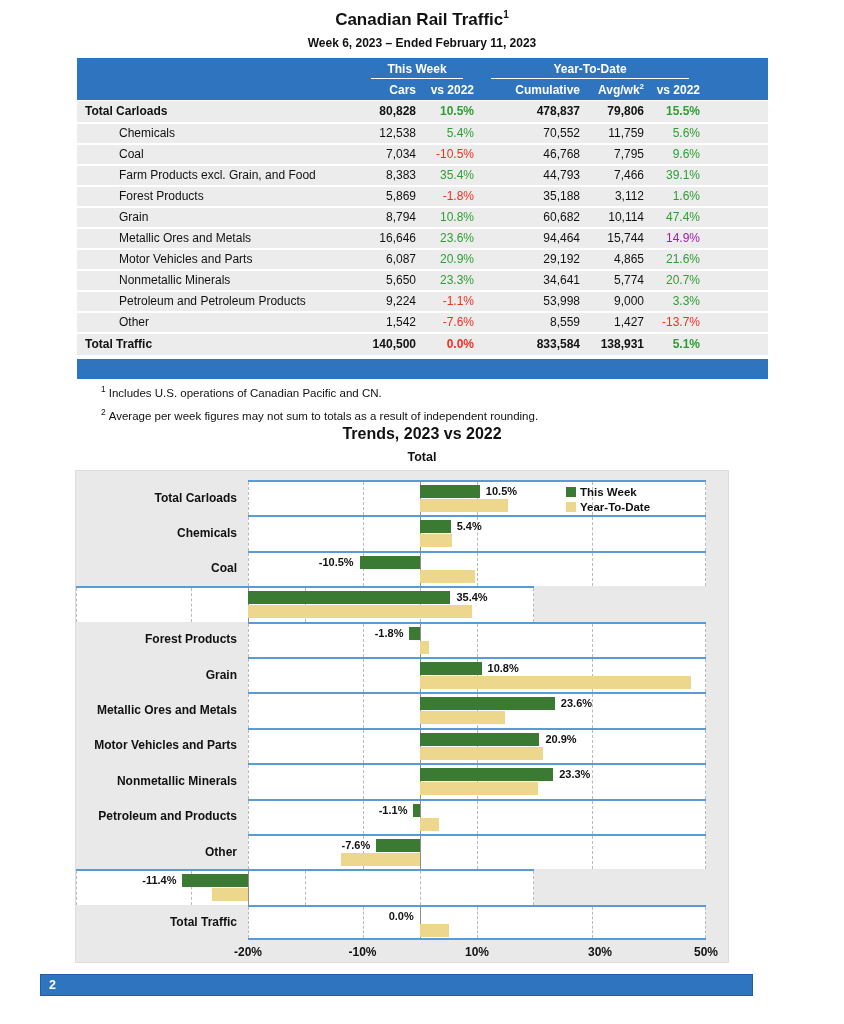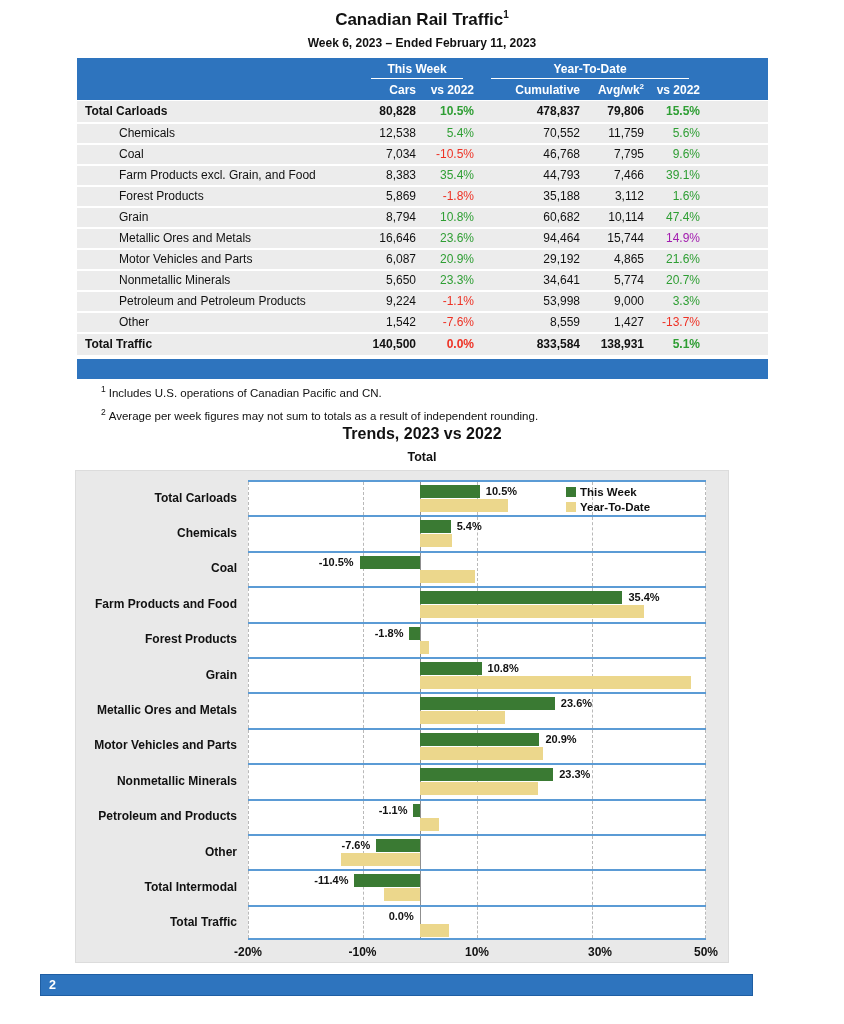--- a/index.html
+++ b/index.html
@@ -256,21 +256,20 @@
           <div class="grid" style="left: 229px;"></div>
           <div class="grid" style="left: 343.5px;"></div>
           <div class="grid" style="left: 457px;"></div>
           <div class="zero" style="left: 171.75px;"></div>
           <div class="bar tw" style="width: 60.1125px; left: 111.638px; background: rgb(58, 122, 51);"></div>
           <div class="bar ytd" style="width: 54.96px; left: 171.75px; background: rgb(236, 215, 140);"></div>
           <div class="blabel" style="right: 352.363px;">-10.5%</div>
         </div>
       </div>
       <div class="band">
-        <div class="cat">Farm Products and Food</div>
         <div class="cell">
           <div class="grid" style="left: 0px;"></div>
           <div class="grid" style="left: 114.5px;"></div>
           <div class="grid" style="left: 229px;"></div>
           <div class="grid" style="left: 343.5px;"></div>
           <div class="grid" style="left: 457px;"></div>
           <div class="zero" style="left: 171.75px;"></div>
           <div class="bar tw" style="width: 202.665px; left: 171.75px; background: rgb(58, 122, 51);"></div>
           <div class="bar ytd" style="width: 223.847px; left: 171.75px; background: rgb(236, 215, 140);"></div>
           <div class="blabel" style="left: 380.415px;">35.4%</div>
@@ -368,21 +367,20 @@
           <div class="grid" style="left: 229px;"></div>
           <div class="grid" style="left: 343.5px;"></div>
           <div class="grid" style="left: 457px;"></div>
           <div class="zero" style="left: 171.75px;"></div>
           <div class="bar tw" style="width: 43.51px; left: 128.24px; background: rgb(58, 122, 51);"></div>
           <div class="bar ytd" style="width: 78.4325px; left: 93.3175px; background: rgb(236, 215, 140);"></div>
           <div class="blabel" style="right: 335.76px;">-7.6%</div>
         </div>
       </div>
       <div class="band">
-        <div class="cat">Total Intermodal</div>
         <div class="cell">
           <div class="grid" style="left: 0px;"></div>
           <div class="grid" style="left: 114.5px;"></div>
           <div class="grid" style="left: 229px;"></div>
           <div class="grid" style="left: 343.5px;"></div>
           <div class="grid" style="left: 457px;"></div>
           <div class="zero" style="left: 171.75px;"></div>
           <div class="bar tw" style="width: 65.265px; left: 106.485px; background: rgb(58, 122, 51);"></div>
           <div class="bar ytd" style="width: 36.0675px; left: 135.683px; background: rgb(236, 215, 140);"></div>
           <div class="blabel" style="right: 357.515px;">-11.4%</div>

